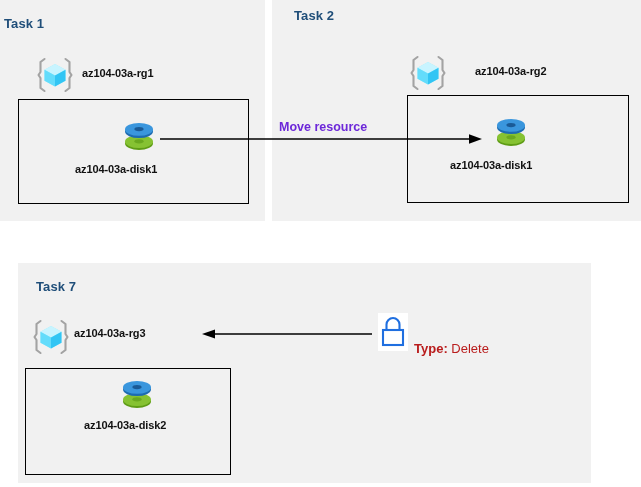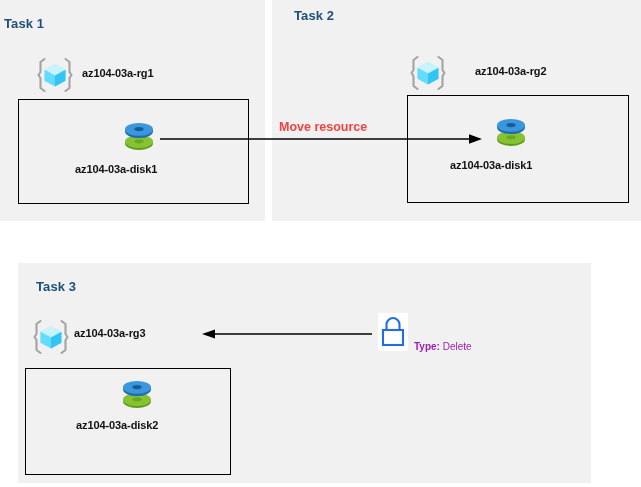--- a/index.html
+++ b/index.html
@@ -55,40 +55,40 @@
   .node-label {
     position: absolute;
     font-size: 11px;
     font-weight: bold;
     color: #111111;
     white-space: nowrap;
     letter-spacing: -0.1px;
   }
   .sub-label {
     position: absolute;
-    font-size: 10px;
-    color: #a21caf;
+    font-size: 13px;
+    color: #b91c1c;
     white-space: nowrap;
   }
   .sub-label b { font-weight: bold; }
 
   #label-rg1   { left: 82px;  top: 67px;  }
   #label-disk1 { left: 75px;  top: 163px; }
   #label-rg2   { left: 455px; top: 65px; margin-left: 20px;  }
   #label-disk2 { left: 450px; top: 159px; }
   #label-rg3   { left: 74px;  top: 327px; }
-  #label-disk3 { left: 76px;  top: 419px; }
+  #label-disk3 { left: 84px;  top: 419px; }
   #label-lock  { left: 414px; top: 326px; }
   #label-locktype { left: 414px; top: 341px; }
 
   .edge-label {
     position: absolute;
     font-size: 12.5px;
     font-weight: bold;
-    color: #ef4444;
+    color: #6d28d9;
     white-space: nowrap;
   }
   #label-move { left: 279px; top: 120px; }
 
   
   .icon-wrap { position: absolute; }
   #icon-rg1  { left: 36px;  top: 56px;  width: 38px; height: 38px; }
   #icon-rg2  { left: 409px; top: 54px;  width: 38px; height: 38px; }
   #icon-rg3  { left: 32px;  top: 318px; width: 38px; height: 38px; }
   #icon-disk1{ left: 120px; top: 114px; width: 38px; height: 42px; }
@@ -169,21 +169,21 @@
 
   <div class="connector" id="arrow-move">
     <svg viewBox="0 0 325 22" xmlns="http://www.w3.org/2000/svg">
       <line x1="0" y1="11" x2="312" y2="11" stroke="#000000" stroke-width="1.3"></line>
       <polygon points="322,11 309,6.2 309,15.8" fill="#000000"></polygon>
     </svg>
   </div>
   <div class="edge-label" id="label-move">Move resource</div>
 
   <div class="panel" id="panel-task3">
-    <div class="panel-title" id="title-task3">Task 3</div>
+    <div class="panel-title" id="title-task3">Task 7</div>
   </div>
 
   <div class="icon-wrap" id="icon-rg3">
     <svg viewBox="0 0 38 38" xmlns="http://www.w3.org/2000/svg">
       <path d="M8.5 3 L4.5 6 L4.5 16 L2.5 19 L4.5 22 L4.5 32 L8.5 35" fill="none" stroke="#a3a3a3" stroke-width="2.1" stroke-linecap="round" stroke-linejoin="round"></path>
       <path d="M29.5 3 L33.5 6 L33.5 16 L35.5 19 L33.5 22 L33.5 32 L29.5 35" fill="none" stroke="#a3a3a3" stroke-width="2.1" stroke-linecap="round" stroke-linejoin="round"></path>
       <polygon points="19,8 29.5,13.7 29.5,24.8 19,30.6 8.5,24.8 8.5,13.7" fill="#9ceefc"></polygon>
       <polygon points="19,8 29.5,13.7 19,19.4 8.5,13.7" fill="#c8f4ff"></polygon>
       <polygon points="19,19.4 29.5,13.7 29.5,24.8 19,30.6" fill="#32c5f4"></polygon>
       <polygon points="19,19.4 8.5,13.7 8.5,24.8 19,30.6" fill="#63dcfb"></polygon>

